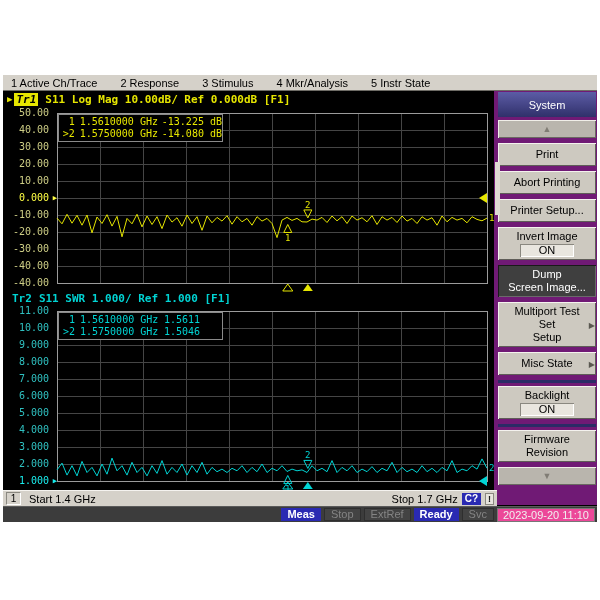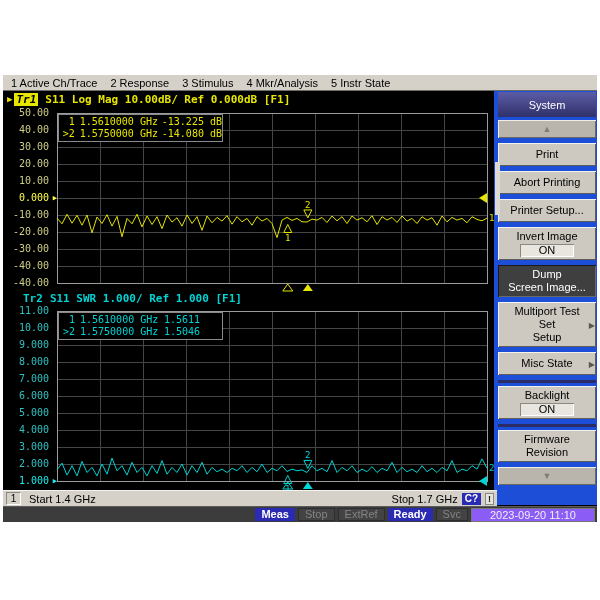--- a/index.html
+++ b/index.html
@@ -1,58 +1,58 @@
 <!DOCTYPE html>
 <html><head>
 <meta charset="utf-8">
 <style>
   html,body{margin:0;padding:0;background:#fff;}
   .window{position:relative;width:600px;height:600px;background:#ffffff;overflow:hidden;font-family:"Liberation Sans",sans-serif;}
   #screen{position:absolute;left:3px;top:75px;width:594px;height:447px;background:#000;}
-  #menubar{position:absolute;left:0;top:0;width:100%;height:16px;background:#d5d1c9;border-bottom:1px solid #6e6c66;box-sizing:border-box;display:flex;align-items:center;gap:13px;padding-left:8px;font-size:11px;color:#000;}
+  #menubar{position:absolute;left:0;top:0;width:100%;height:16px;background:#d5d1c9;border-bottom:1px solid #6e6c66;box-sizing:border-box;display:flex;align-items:center;gap:23px;padding-left:8px;font-size:11px;color:#000;}
   .menu-item{white-space:nowrap;cursor:default;}
   #tr1-header{position:absolute;left:4px;top:17px;height:14px;display:flex;align-items:center;font:bold 11px "DejaVu Sans Mono",monospace;color:#e6e600;z-index:3;}
   .tr-arrow{font-size:9px;margin-right:2px;}
   .tr1-badge{background:#e6e600;color:#000;padding:0 2px;margin-right:7px;font-style:italic;}
   .tr-rest{white-space:pre;}
   #tr2-header{position:absolute;left:9px;top:216px;height:14px;display:flex;align-items:center;font:bold 11px "DejaVu Sans Mono",monospace;color:#00d4d4;z-index:3;}
-  #tr2-header .tr2-name{margin-right:7px;margin-left:11px;}
+  #tr2-header .tr2-name{margin-right:7px;}
   svg.chart{position:absolute;left:50px;pointer-events:none;z-index:1;overflow:visible;}
   #svg1{top:30px;}
   #svg2{top:228px;}
   .mbox{position:absolute;left:55px;width:165px;background:#000;border:1px solid #8a8a8a;z-index:2;font:10px "DejaVu Sans Mono",monospace;padding:1px 0 1px 2px;box-sizing:border-box;}
   #mbox1{top:39px;color:#e6e600;}
   #mbox2{top:237px;color:#00d4d4;}
   .mrow{display:flex;line-height:12px;white-space:pre;}
   .mc0{width:14px;text-align:right;margin-right:5px;}
   .mc1{width:84px;}
   .ylabel{position:absolute;left:2px;width:44px;text-align:right;font:10px "DejaVu Sans Mono",monospace;z-index:2;}
   .refarrow{position:absolute;right:-8px;top:2px;font-size:7px;}
   #scroll-indicator{position:absolute;left:492px;top:87px;width:5px;height:53px;background:#dedad2;z-index:4;}
-  #sidebar{position:absolute;left:491px;top:16px;width:103px;height:414px;background:#1d4ed8;box-sizing:border-box;padding:1px 1px 0 4px;z-index:3;overflow:hidden;}
+  #sidebar{position:absolute;left:491px;top:16px;width:103px;height:414px;background:#701a75;box-sizing:border-box;padding:1px 1px 0 4px;z-index:3;overflow:hidden;}
   #sys-title{height:25px;background:linear-gradient(#5c5ca6,#30306a);color:#fff;display:flex;align-items:center;justify-content:center;font-size:11px;margin-bottom:3px;}
   .scrollbtn{height:18px;background:#b9b5ad;display:flex;align-items:center;justify-content:center;color:#807c74;font-size:9px;margin-bottom:5px;box-shadow:inset 1px 1px 0 #f0eee8, inset -1px -1px 0 #6a6862;cursor:pointer;}
   #scroll-down{margin-top:1px;margin-bottom:0;}
   .softkey{position:relative;background:#cdc9c0;margin-bottom:5px;padding:3px 10px;display:flex;flex-direction:column;align-items:center;justify-content:center;font-size:11px;color:#000;text-align:center;box-shadow:inset 1px 1px 0 #f4f2ee, inset -1px -1px 0 #5f5d58;min-height:23px;box-sizing:border-box;cursor:pointer;line-height:13px;}
   .softkey.active{background:#3f3f3f;color:#fff;box-shadow:inset 1px 1px 0 #1a1a1a, inset -1px -1px 0 #6a6a6a;}
   .sk-value{display:block;background:#e9e6df;width:70%;margin-top:1px;box-shadow:inset 1px 1px 0 #8a8880, inset -1px -1px 0 #fff;font-size:11px;line-height:13px;}
   .sk-arrow{position:absolute;right:1px;top:50%;transform:translateY(-50%);font-size:8px;color:#5a5850;}
   .sk-sep{height:3px;background:#2b2b66;margin-bottom:3px;}
   #channelbar{position:absolute;left:0;top:415px;width:494px;height:16px;background:#d5d1c9;border-top:1px solid #f5f3ef;box-sizing:border-box;display:flex;align-items:center;font-size:11px;color:#000;z-index:5;padding:0 3px;}
   .chcell{border:1px solid;border-color:#8a8880 #fff #fff #8a8880;width:13px;text-align:center;font-size:10px;line-height:11px;margin-right:8px;}
   #ifbw{position:absolute;left:0;right:100px;text-align:center;}
   #stopgroup{margin-left:auto;display:flex;align-items:center;gap:4px;position:relative;justify-content:space-between;}
   .calbadge{background:#2a2ab2;color:#fff;font-size:10px;font-weight:bold;padding:0 3px;line-height:12px;}
   .alertcell{background:#e8e5de;border:1px solid #8a8880;color:#222;font-size:9px;font-weight:bold;line-height:10px;padding:0 2px;}
   #instrbar{position:absolute;left:0;top:431px;width:594px;height:16px;background:#3c3c3c;border-top:1px solid #5a5a5a;box-sizing:border-box;display:flex;align-items:center;justify-content:flex-end;gap:3px;padding-right:2px;font-size:11px;z-index:5;}
   #status-badges{display:flex;gap:3px;align-items:center;}
   .badge{padding:0 6px;line-height:13px;}
   .badge.on{background:#2a2ab2;color:#fff;font-weight:bold;}
   .badge.off{background:#434343;color:#848484;border:1px solid #2e2e2e;line-height:11px;}
-  #timebox{background:#8b5cf6;border:1px solid #777;color:#f0f0f0;padding:0 18px;line-height:12px;}
+  #timebox{background:#ec4899;border:1px solid #777;color:#f0f0f0;padding:0 5px;line-height:12px;}
 </style>
 </head>
 <body>
 
 <div class="window">
   <div id="screen">
 
     <div id="menubar">
         <span class="menu-item">1 Active Ch/Trace</span>
         <span class="menu-item">2 Response</span>

